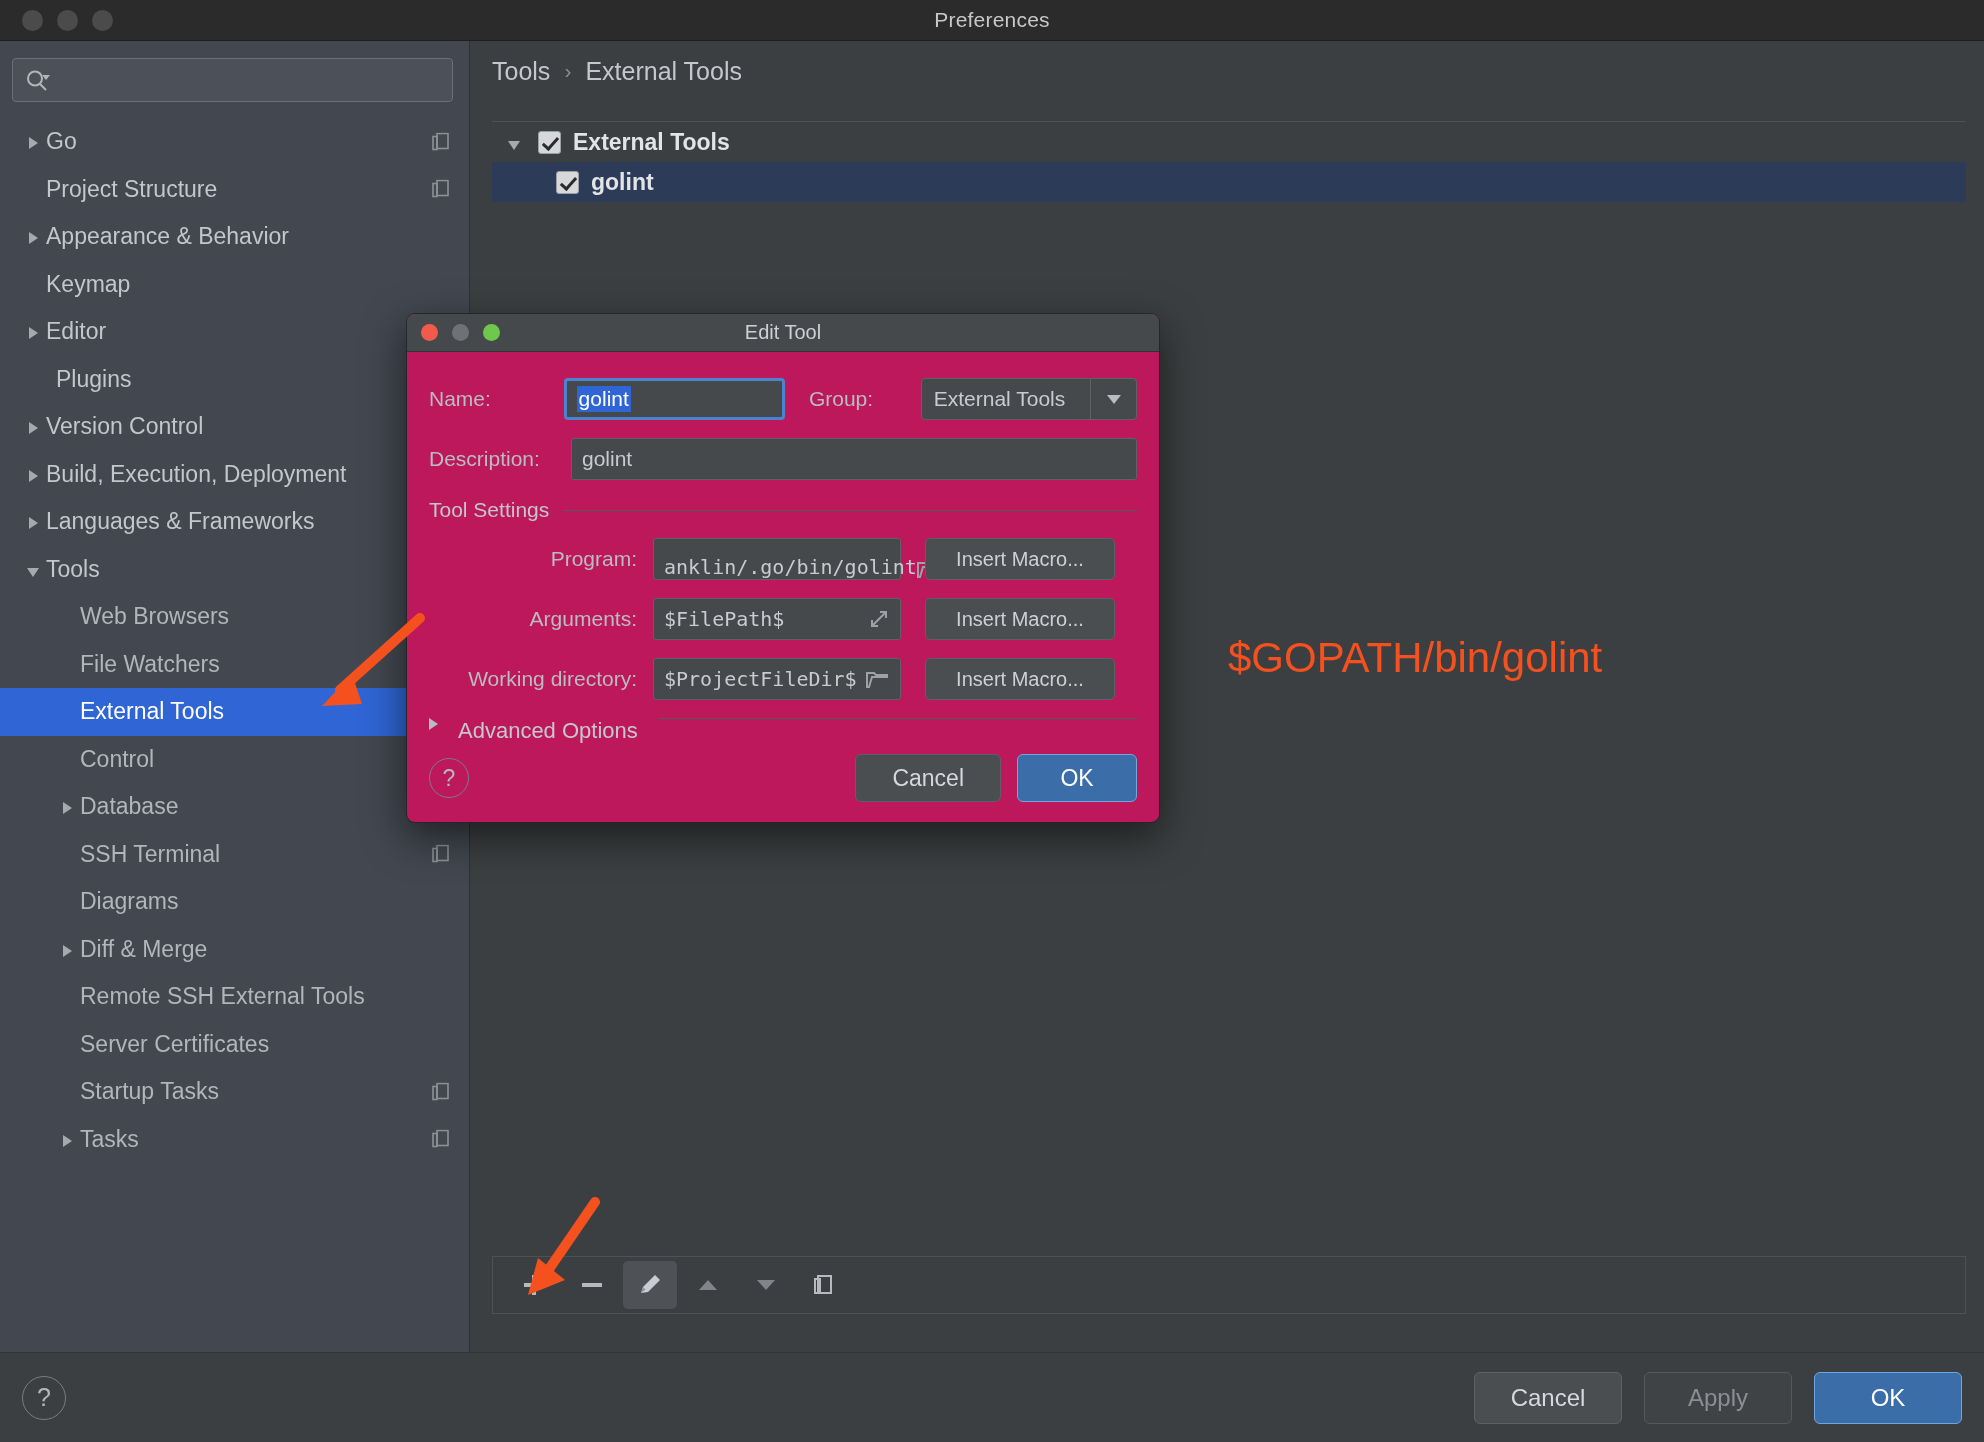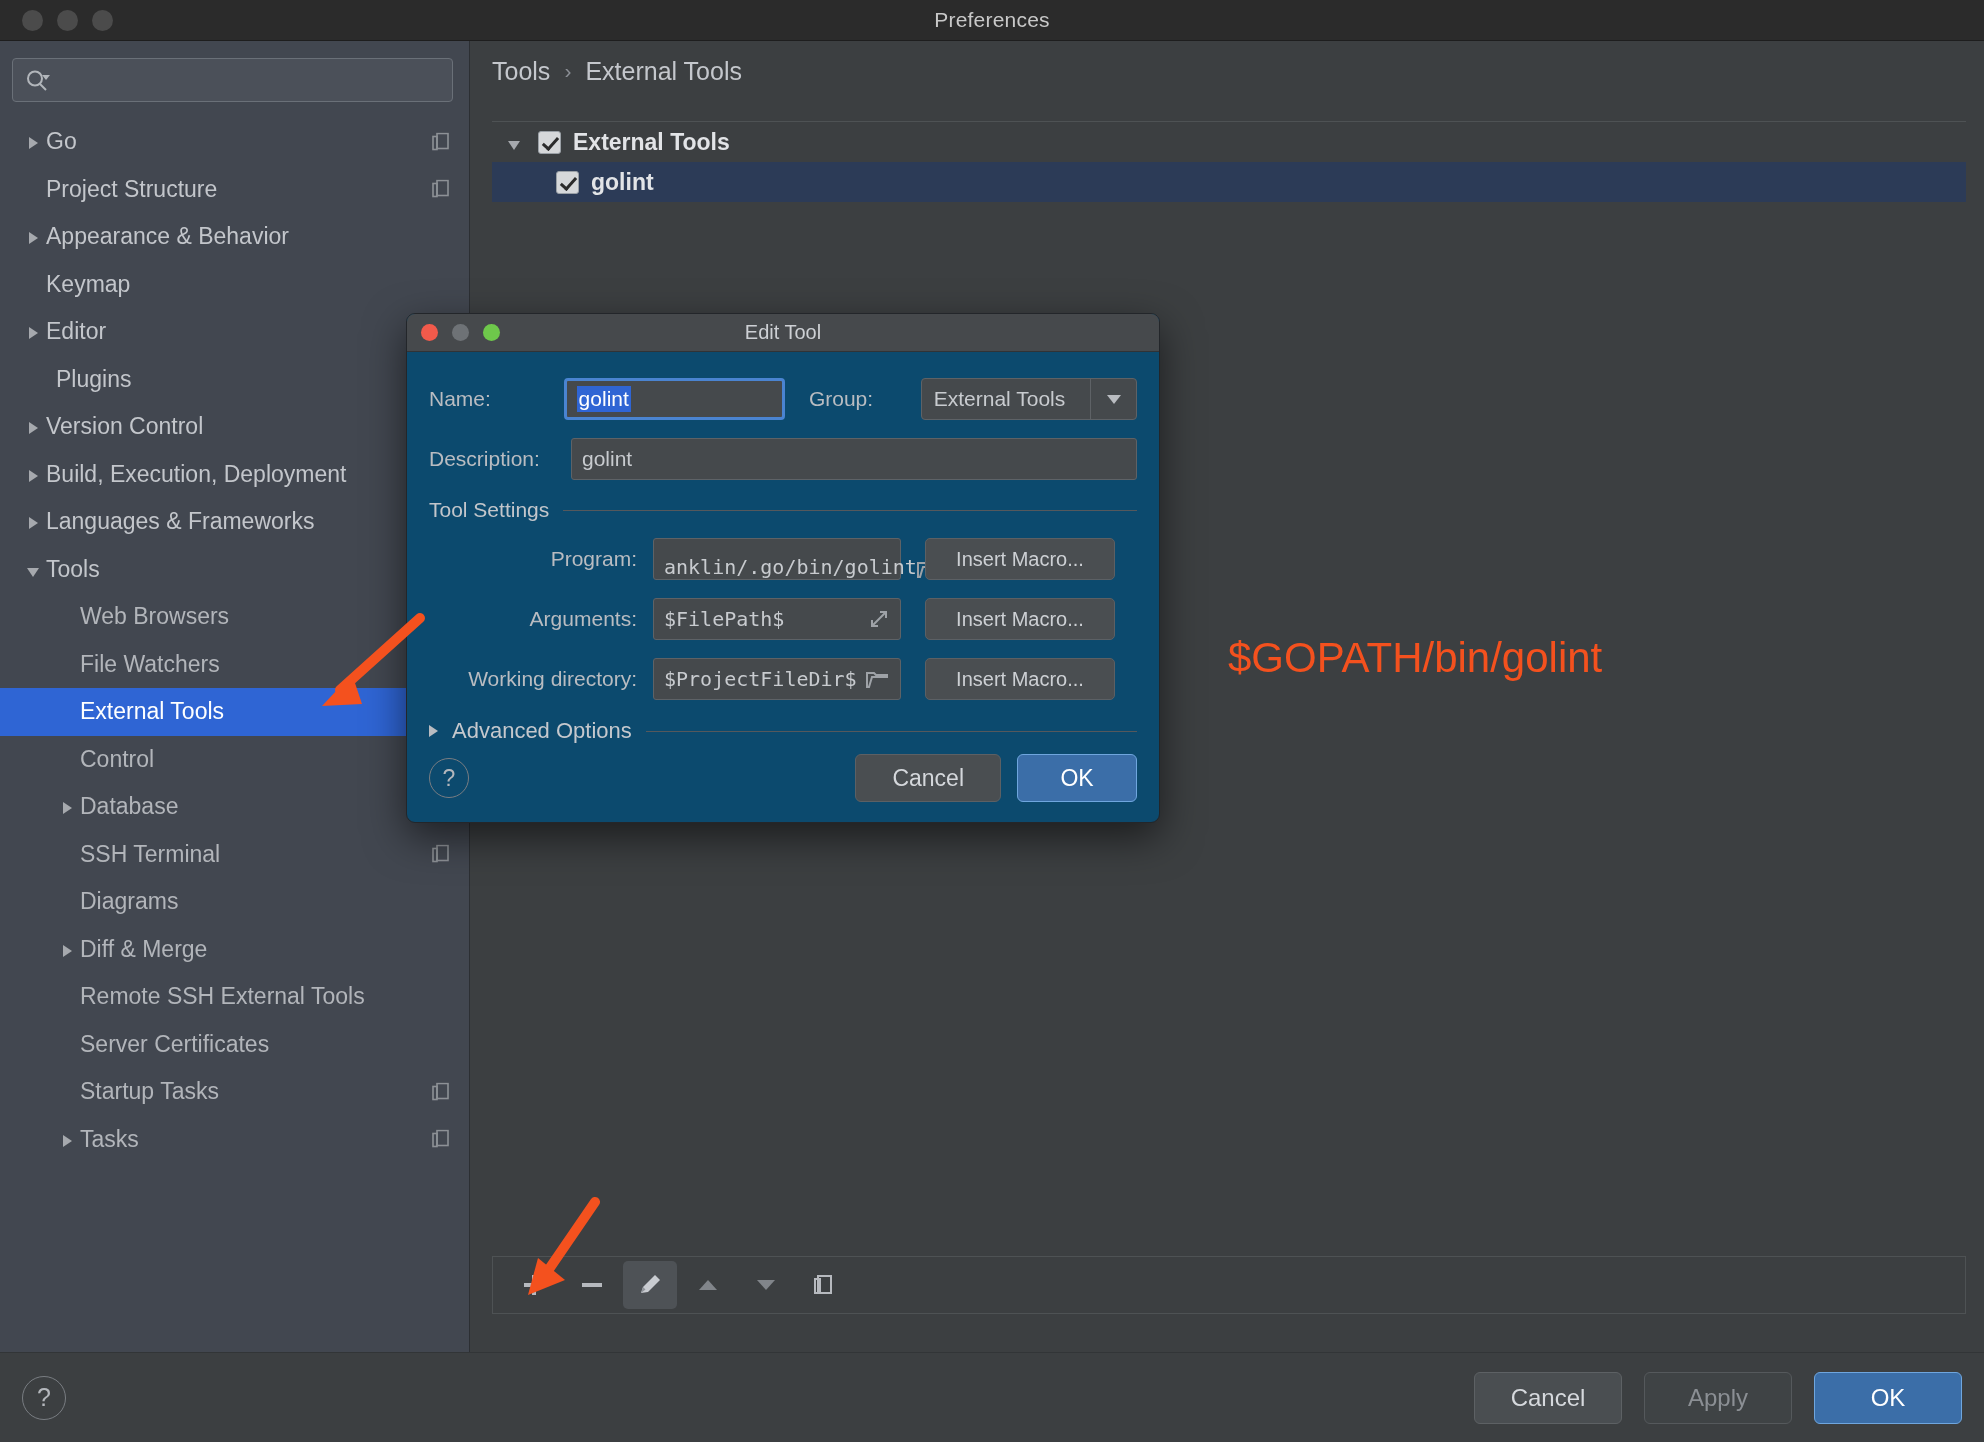--- a/index.html
+++ b/index.html
@@ -139,21 +139,21 @@
     border: 1px solid #5d6164; background: #4a4e51; color: #d6d9dd;
     min-width: 148px;
   }
   .btn.ghost { background: #3f4345; color: #8b8f94; border-color: #55595c; }
   .btn.primary { background: #3b6ea8; border: 1px solid #6fa6de; color: #ffffff; }
 
   
   #dialog {
     position: absolute; left: 406px; top: 313px;
     width: 754px; height: 510px;
-    background: #0c4a6e;
+    background: #be185d;
     border: 1px solid #23262a;
     border-radius: 9px;
     box-shadow: 0 14px 40px rgba(0,0,0,.55);
     overflow: hidden;
   }
   #dlg-title {
     height: 38px; background: #46494c;
     border-bottom: 1px solid #303336;
     display: flex; align-items: center; position: relative;
   }
@@ -198,21 +198,21 @@
   .section-title .tx { color: #c3c6cb; font-size: 21px; white-space: nowrap; }
   .section-title .ln { flex: 1; height: 1px; background: #55585c; }
 
   .btn2 {
     height: 42px; border-radius: 5px; background: #4a4e51;
     border: 1px solid #5c6064; color: #cdd0d4; font-size: 20px;
     display: flex; align-items: center; justify-content: center;
     width: 190px;
   }
 
-  .adv { display: flex; align-items: center; gap: 14px; margin-top: 14px; }
+  .adv { display: flex; align-items: flex-start; gap: 20px; margin-top: 14px; }
   .adv .tri { border-left: 9px solid #b9bcc1; border-top: 6px solid transparent; border-bottom: 6px solid transparent; width:0;height:0; }
   .adv .tx { color: #c5c8cd; font-size: 22px; white-space: nowrap; }
   .adv .ln { flex: 1; height: 1px; background: #55585c; }
 
   #dlg-footer {
     position: absolute; left: 22px; right: 22px; bottom: 22px;
     display: flex; align-items: center;
   }
   #dlg-help {
     width: 40px; height: 40px; border-radius: 50%;

